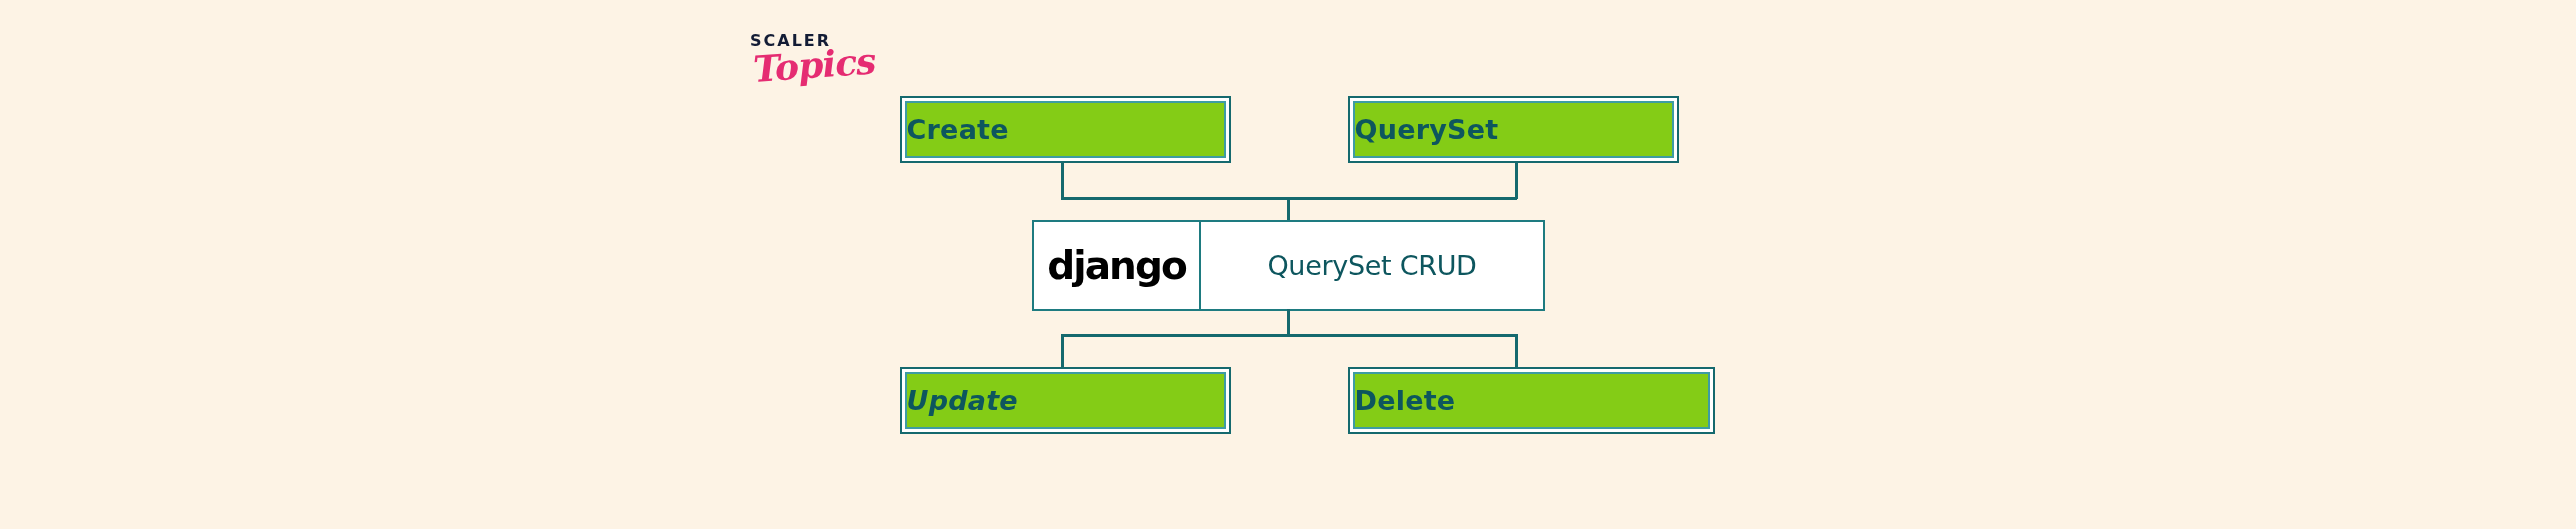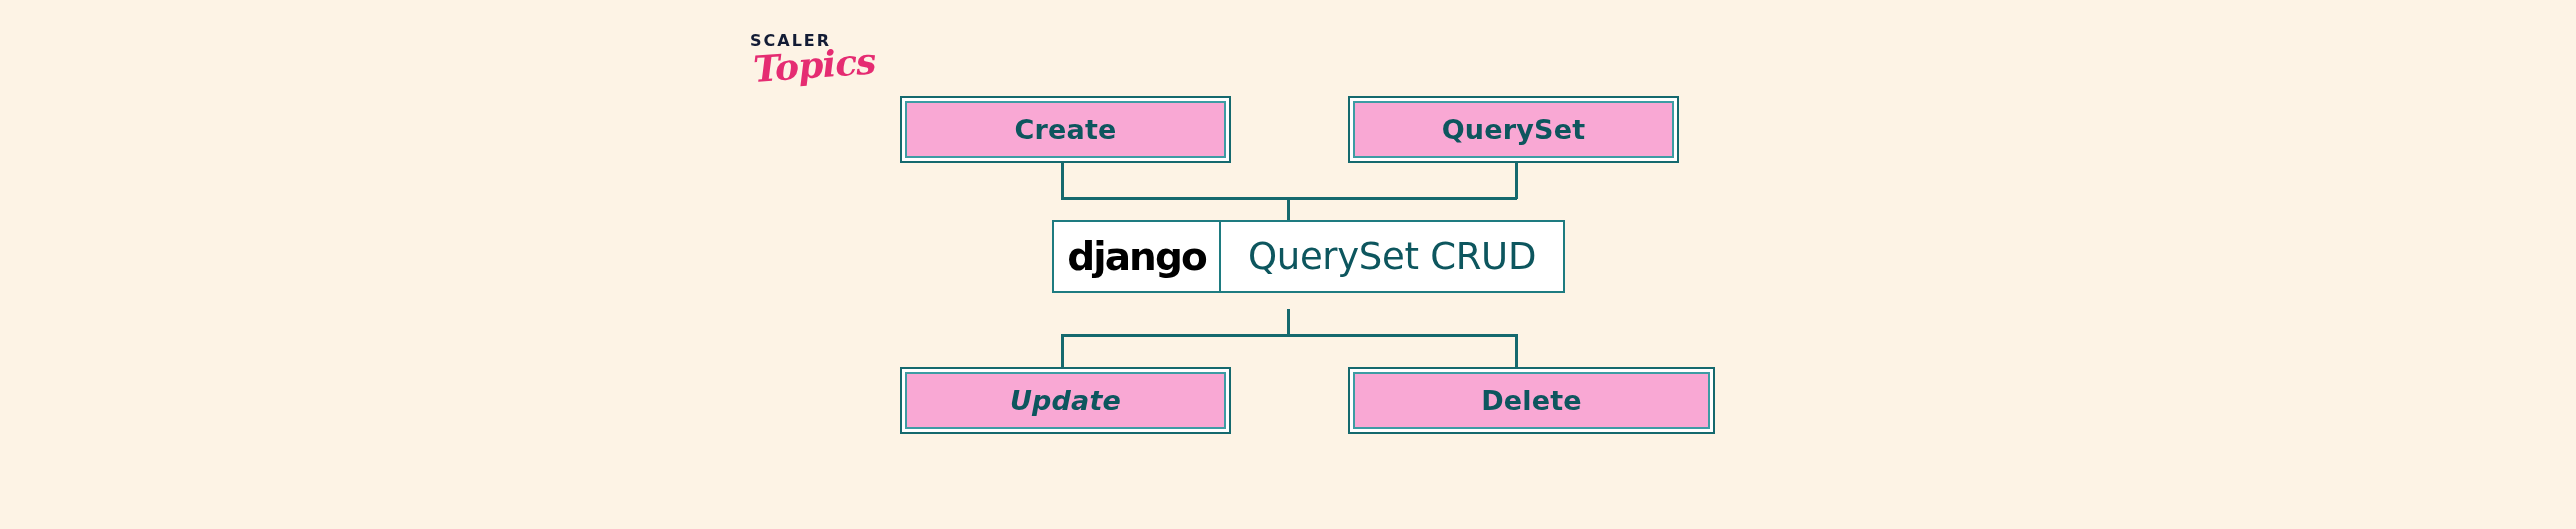--- a/index.html
+++ b/index.html
@@ -67,24 +67,23 @@
     box-sizing: border-box;
     border: 2.6px solid #15696E;
     background: #FFFFFF;
     padding: 2.6px;
   }
   .crud-box-inner {
     box-sizing: border-box;
     width: 100%;
     height: 100%;
     border: 2.6px solid #3D9CA4;
-    background: #f9a8d4;
+    background: #84cc16;
     display: flex;
     align-items: center;
-    justify-content: center;
   }
   .crud-label {
     font-family: "DejaVu Sans", sans-serif;
     font-weight: bold;
     font-size: 27px;
     color: #0D565E;
     letter-spacing: 0.2px;
     white-space: nowrap;
   }
 
@@ -115,21 +114,21 @@
     white-space: nowrap;
   }
   .center-title-cell {
     flex: 1;
     display: flex;
     align-items: center;
     justify-content: center;
   }
   .center-title {
     font-family: "DejaVu Sans", sans-serif;
-    font-size: 37px;
+    font-size: 27px;
     color: #0D565E;
     letter-spacing: -0.3px;
     white-space: nowrap;
   }
 </style>
 </head>
 <body>
 
 <div id="canvas">
 
@@ -139,21 +138,21 @@
   </div>
 
   <div class="line line-v" style="left:1061px; top:163px; height:36px;"></div>
 
   <div class="line line-v" style="left:1515px; top:163px; height:36px;"></div>
 
   <div class="line line-h" style="left:1061px; top:197px; width:456px;"></div>
 
   <div class="line line-v" style="left:1287px; top:197px; height:26px;"></div>
 
-  <div class="center-box" style="left:1032px; top:220px; width:513px; height:73px;margin-left:20px;">
+  <div class="center-box" style="left:1032px; top:220px; width:513px; height:91px;">
     <div class="center-logo-cell">
       <span class="django-wordmark">django</span>
     </div>
     <div class="center-title-cell">
       <span class="center-title">QuerySet CRUD</span>
     </div>
   </div>
 
   <div class="line line-v" style="left:1287px; top:309px; height:27.5px;"></div>
   <div class="line line-h" style="left:1061px; top:334px; width:456px;"></div>

